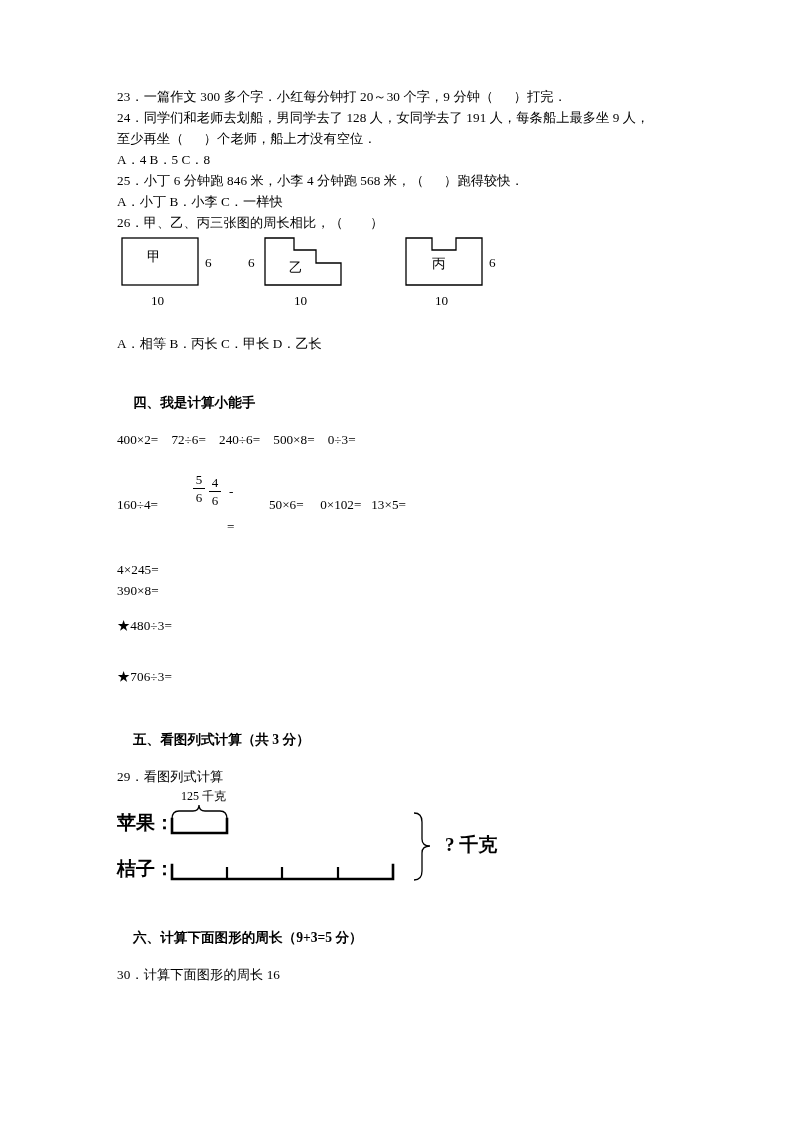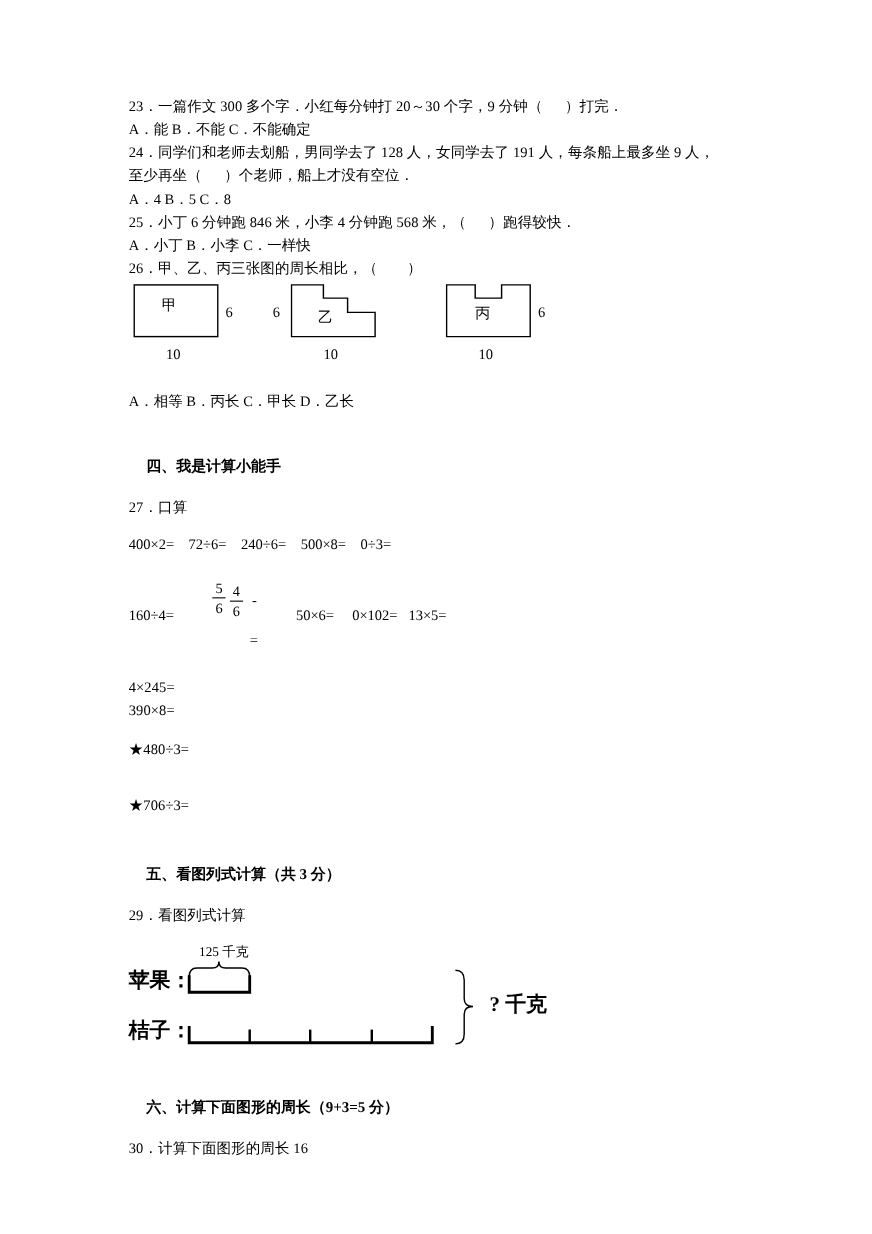--- a/index.html
+++ b/index.html
@@ -126,21 +126,21 @@
     left: 152px;
     top: 28px;
     white-space: pre;
     font-size: 13.2px;
   }
 
   
   .diagram {
     position: relative;
     height: 112px;
-    margin-top: 16px;
+    margin-top: 2px;
   }
   .diagram svg { display: block; position: absolute; left: 0; top: 0; }
   .dlabel {
     position: absolute;
     font-size: 19px;
     line-height: 15px;
     white-space: pre;
     font-weight: bold;
   }
   .dlabel-sm {
@@ -150,21 +150,20 @@
     white-space: pre;
   }
 </style>
 </head>
 <body>
 
 <div class="page">
   <div class="content">
 
     <p class="q-line">23．一篇作文 300 多个字．小红每分钟打 20～30 个字，9 分钟（      ）打完．</p>
-    <p class="opts">A．能    B．不能 C．不能确定</p>
 
     <p class="q-line">24．同学们和老师去划船，男同学去了 128 人，女同学去了 191 人，每条船上最多坐 9 人，</p>
     <p class="q-line">至少再坐（      ）个老师，船上才没有空位．</p>
     <p class="opts">A．4     B．5     C．8</p>
 
     <p class="q-line">25．小丁 6 分钟跑 846 米，小李 4 分钟跑 568 米，（      ）跑得较快．</p>
     <p class="opts">A．小丁 B．小李 C．一样快</p>
 
     <p class="q-line">26．甲、乙、丙三张图的周长相比，（        ）</p>
 
@@ -203,21 +202,20 @@
         <span class="dim" style="left:30px; top:56px;">10</span>
       </div>
 
     </div>
 
     <p class="opts">A．相等 B．丙长 C．甲长 D．乙长</p>
 
     <div class="spacer-22"></div>
 
     <p class="sec-head">四、我是计算小能手</p>
-    <p class="q-line">27．口算</p>
     <p class="oral-row">400×2=    72÷6=    240÷6=    500×8=    0÷3=</p>
 
     <div class="spacer-6"></div>
 
     <div class="frac-block">
       <span class="frac-inline">160÷4=</span>
 
       <div class="frac-stack">
         <span class="frac">
           <span class="num">5</span>

